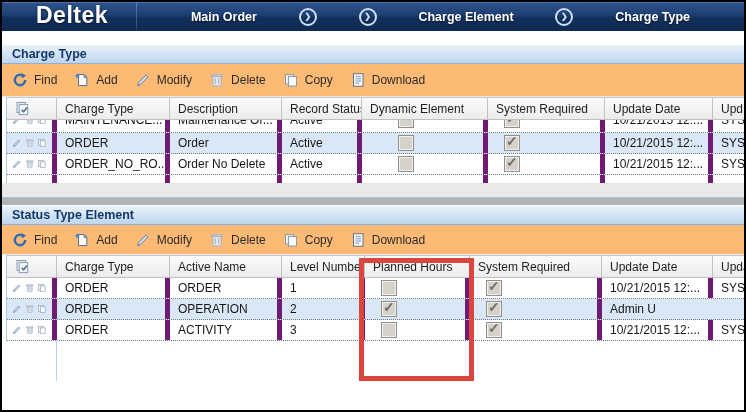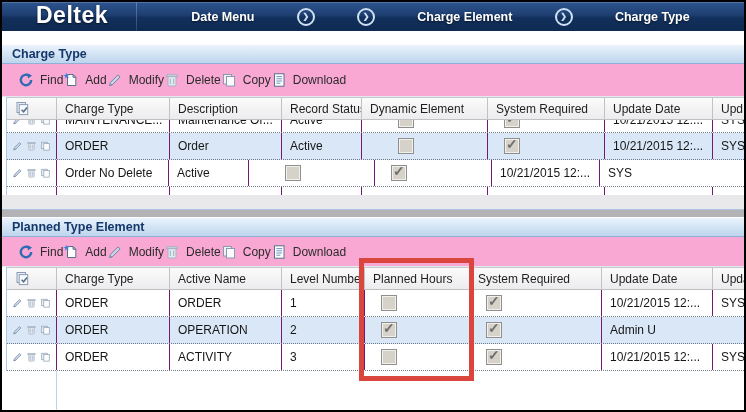--- a/index.html
+++ b/index.html
@@ -20,36 +20,36 @@
              align-items:center;justify-content:center;font-size:8px;color:#cfe0f2;font-weight:bold;}
 
   .top-gap{height:13px;background:#fff;}
 
   
   .panel-header{height:20px;background:linear-gradient(#eaf3fc,#cfe1f3 60%,#bed5ec);
                 border-top:1px solid #fdfdfe;border-bottom:1px solid #8fb0d8;
                 display:flex;align-items:center;padding-left:10px;box-sizing:border-box;}
   .panel-title{font-size:12.5px;font-weight:bold;color:#15386b;}
 
-  .toolbar{display:flex;align-items:center;background:#f9a8d4;padding-left:16px;
+  .toolbar{display:flex;align-items:center;background:#fdba74;padding-left:10px;gap:17px;
            border-bottom:1px solid #e3e9f1;box-sizing:border-box;}
   .toolbar.t1{height:33px;} .toolbar.t2{height:30px;}
   .tb-btn{display:flex;align-items:center;gap:6px;font-size:12px;color:#2b2b2b;cursor:pointer;}
   .tb-btn svg{display:block;}
 
   
   .grid{margin-left:4px;border-left:1px solid #a9c7e8;box-sizing:border-box;}
   .hrow{display:flex;height:23px;background:linear-gradient(#fbfbfb,#ececee);
         border-top:1px solid #c8c8ca;border-bottom:1px solid #c0c0c2;box-sizing:border-box;}
   .hcell{display:flex;align-items:center;padding:0 8px;font-size:12px;color:#1e1e1e;
          border-right:1px solid #c2c2c4;box-sizing:border-box;white-space:nowrap;overflow:hidden;cursor:pointer;}
-  .row{display:flex;height:27px;background:#fff;border-bottom:1px dotted #6e7b8a;box-sizing:border-box;}
+  .row{display:flex;height:21px;background:#fff;border-bottom:1px dotted #6e7b8a;box-sizing:border-box;}
   .row.selected{background:#d9e7f7;}
   .cell{display:flex;align-items:center;height:100%;padding:0 8px;font-size:12px;color:#161616;
-        border-right:1px solid #701a75;box-sizing:border-box;white-space:nowrap;overflow:hidden;}
+        border-right:5px solid #701a75;box-sizing:border-box;white-space:nowrap;overflow:hidden;}
   .icons-cell{gap:3px;padding:0 5px;}
   .icons-cell svg{display:block;cursor:pointer;}
   .cbcell{padding-left:16px;}
   .cbcell.wide{padding-left:36px;}
 
   .row.partial{height:13px;overflow:hidden;align-items:flex-start;}
   .row.partial .cell{height:27px;position:relative;top:-14px;}
 
   .ghost-row{display:flex;height:8px;background:#fff;box-sizing:border-box;}
   .ghost-row .cell{border-bottom:none;}
@@ -116,21 +116,21 @@
   </defs>
 </svg>
 
 <div class="frame">
 <div class="page">
 
   <div class="navbar">
     <div class="brand">Deltek</div>
     <div class="nav-divider"></div>
     <div class="nav-items">
-      <span class="nav-item">Date Menu</span>
+      <span class="nav-item">Main Order</span>
       <span class="nav-arrow">❯</span>
       <span class="nav-arrow">❯</span>
       <span class="nav-item">Charge Element</span>
       <span class="nav-arrow">❯</span>
       <span class="nav-item">Charge Type</span>
     </div>
   </div>
 
   <div class="top-gap"></div>
 
@@ -249,20 +249,21 @@
           <svg width="12" height="12" viewBox="0 0 16 16">
                 <use href="#ic-pencil"></use>
               </svg>
           <svg width="12" height="12" viewBox="0 0 16 16">
                 <use href="#ic-trash"></use>
               </svg>
           <svg width="12" height="12" viewBox="0 0 16 16">
                 <use href="#ic-copy"></use>
               </svg>
         </div>
+        <div class="cell t1c1">ORDER_NO_RO...</div>
         <div class="cell t1c2">Order No Delete</div>
         <div class="cell t1c3">Active</div>
         <div class="cell cbcell wide t1c4">
               <span class="checkbox"></span>
             </div>
         <div class="cell cbcell t1c5">
               <span class="checkbox checked"></span>
             </div>
         <div class="cell t1c6">10/21/2015 12:...</div>
         <div class="cell t1c7">SYS</div>
@@ -280,21 +281,21 @@
       </div>
     </div>
     <div class="filler"></div>
   </div>
 
   <div class="split-line"></div>
   <div class="split-band"></div>
 
   <div>
     <div class="panel-header">
-      <span class="panel-title">Planned Type Element</span>
+      <span class="panel-title">Status Type Element</span>
     </div>
 
     <div class="toolbar t2">
       <span class="tb-btn">
             <svg width="16" height="16">
               <use href="#ic-find"></use>
             </svg>
             <span>Find</span>
           </span>
       <span class="tb-btn">

